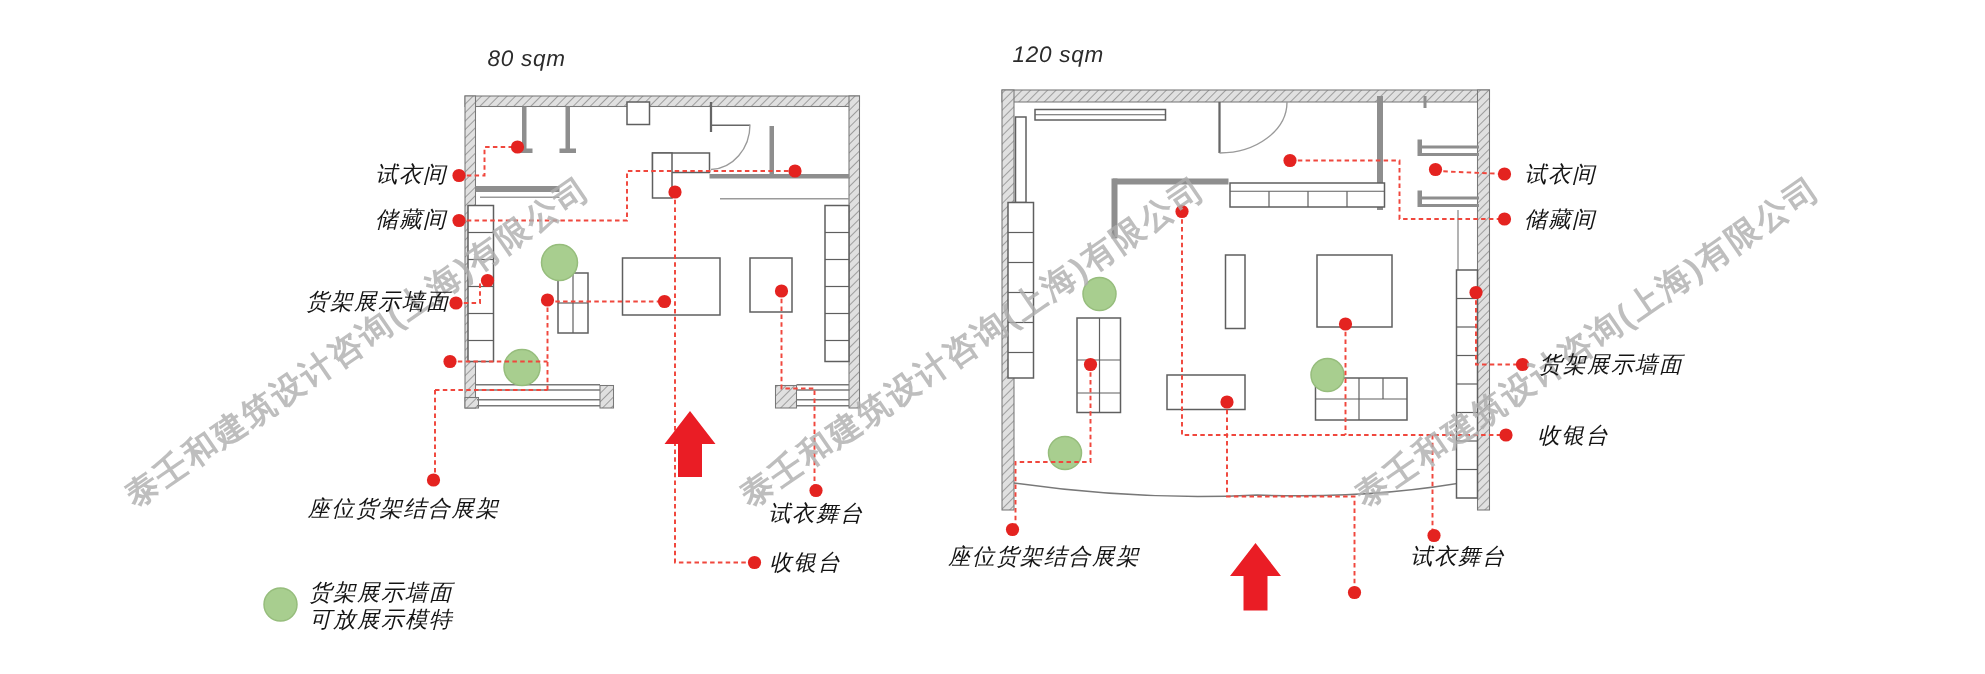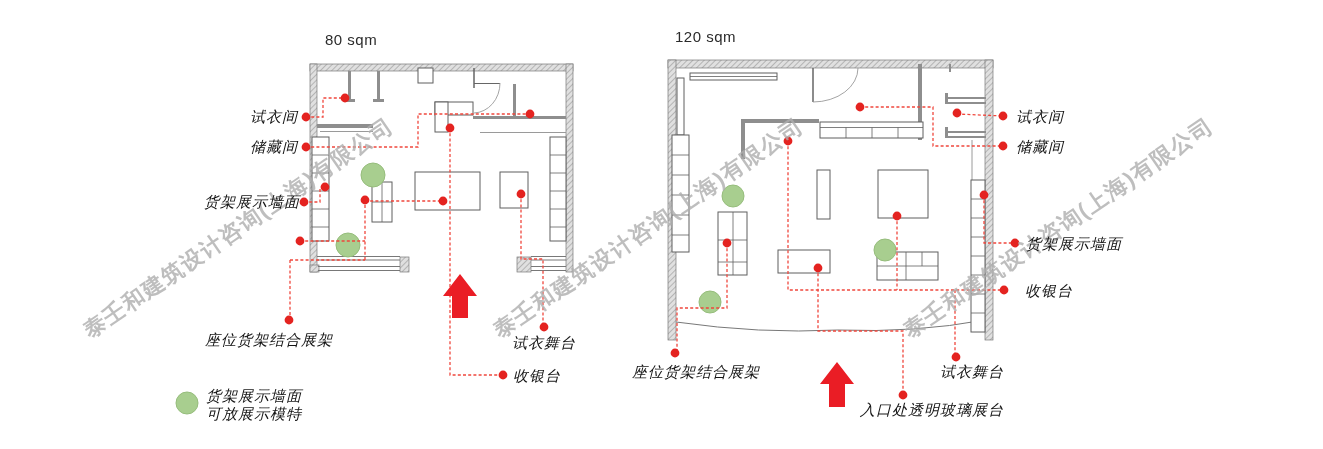--- a/index.html
+++ b/index.html
@@ -2,21 +2,21 @@
 <html><head>
 <meta charset="utf-8">
 <style>
   html,body{margin:0;padding:0;background:#ffffff;}
   .canvas{position:relative;width:1323px;height:449px;background:#fff;overflow:hidden;
           font-family:"Liberation Sans","DejaVu Sans",sans-serif;}
   .canvas svg{position:absolute;left:0;top:0;}
   .lbl{position:absolute;font-size:15px;line-height:18px;color:#141414;white-space:nowrap;
        letter-spacing:1px;z-index:6;font-style:italic;}
   .lbl.right-align{text-align:right;}
-  .plan-title{position:absolute;font-size:15px;color:#2b2b2b;
+  .plan-title{position:absolute;font-size:15px;font-style:italic;color:#2b2b2b;
        letter-spacing:0.5px;white-space:nowrap;z-index:6;}
   .wm{position:absolute;font-size:22px;font-weight:bold;color:#aeaeae;opacity:0.8;
       white-space:nowrap;letter-spacing:1.5px;transform:rotate(-34.5deg);
       transform-origin:0 50%;z-index:5;pointer-events:none;}
 </style>
 </head>
 <body>
 
 <div class="canvas">
 
@@ -240,15 +240,14 @@
     <div>货架展示墙面</div>
     <div>可放展示模特</div>
   </div>
 
   <div class="lbl" style="left:1016px;top:108px">试衣间</div>
   <div class="lbl" style="left:1016px;top:138px">储藏间</div>
   <div class="lbl" style="left:1026px;top:235px">货架展示墙面</div>
   <div class="lbl" style="left:1025px;top:282px">收银台</div>
   <div class="lbl" style="left:632px;top:363px">座位货架结合展架</div>
   <div class="lbl" style="left:940px;top:363px">试衣舞台</div>
-  <div class="lbl" style="left:860px;top:401px">入口处透明玻璃展台</div>
 
 </div>
 
 </body></html>

